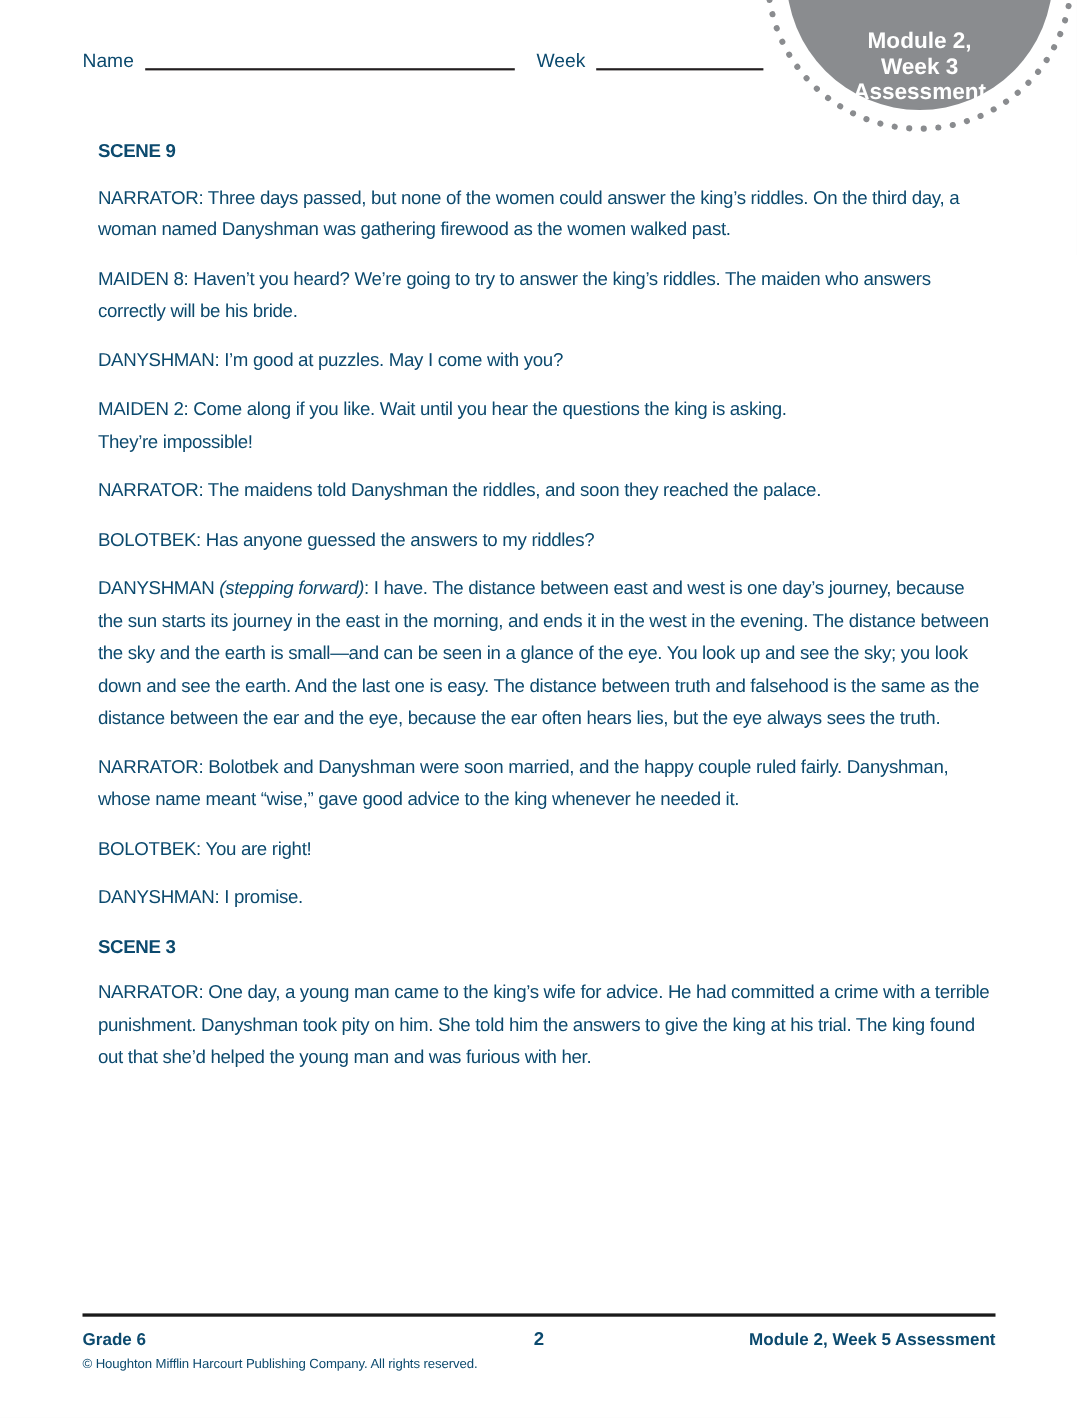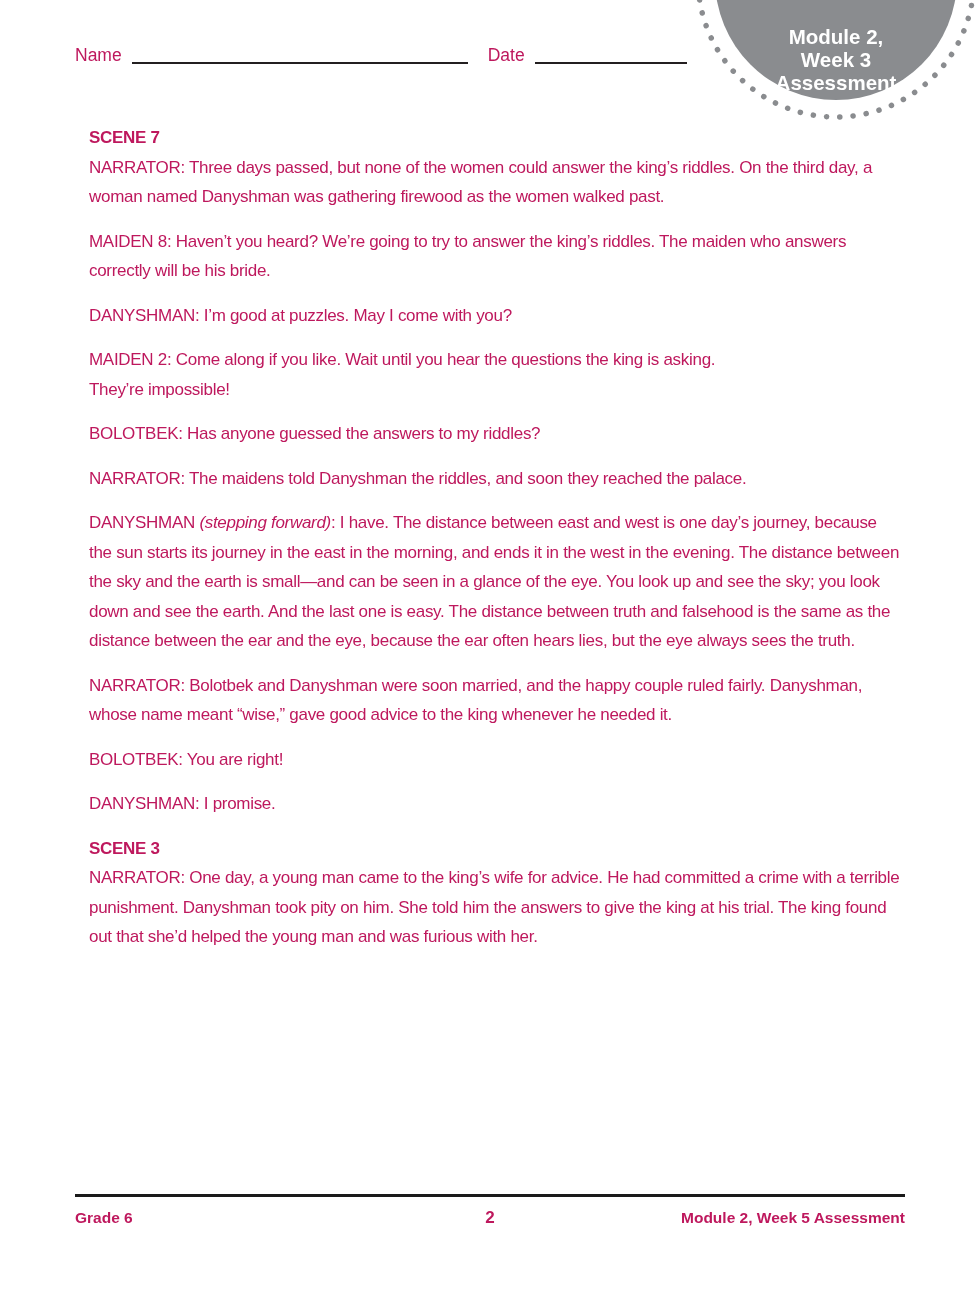--- a/index.html
+++ b/index.html
@@ -5,21 +5,21 @@
   * { box-sizing: border-box; }
   html, body { margin: 0; padding: 0; background: #e8e8e8; }
   .page {
     position: relative;
     width: 979px;
     height: 1289px;
     margin: 0 auto;
     background: #ffffff;
     overflow: hidden;
     font-family: "Liberation Sans", "DejaVu Sans", sans-serif;
-    color: #be185d;
+    color: #0c4a6e;
   }
 
   
   .name-date-row {
     position: absolute;
     left: 75px;
     top: 44px;
     width: 617px;
     display: flex;
     align-items: flex-end;
@@ -56,21 +56,21 @@
     position: absolute;
     left: 89px;
     top: 123px;
     width: 812px;
     font-size: 17px;
     line-height: 29.5px;
     letter-spacing: -0.3px;
   }
   .script p { margin: 15px 0 0 0; white-space: pre-line; }
   .script p:first-child { margin-top: 0; }
-  .script p.scene-heading + p { margin-top: 0; }
+  .script p.scene-heading + p { margin-top: 12px; }
   .scene-heading { font-weight: bold; }
   .direction { font-style: italic; }
 
   
   .footer {
     position: absolute;
     left: 75px;
     top: 1194px;
     width: 830px;
   }
@@ -92,51 +92,52 @@
   }
 </style>
 </head>
 <body>
 
 <div class="page">
 
   <div class="name-date-row">
     <span class="field-label">Name</span>
     <span class="field-line name-line"></span>
-    <span class="field-label">Date</span>
+    <span class="field-label">Week</span>
     <span class="field-line date-line"></span>
   </div>
 
   <svg class="badge" viewBox="0 0 300 125" width="300" height="125" aria-hidden="true">
     <circle cx="157" cy="-21" r="121" fill="#8a8c8f"></circle>
     <circle cx="157" cy="-21" r="138" fill="none" stroke-width="5.5" stroke-dasharray="0.1 13.2" stroke-linecap="round" stroke="#8a8c8f"></circle>
     <text x="157" y="44" fill="#ffffff">Module 2,</text>
     <text x="157" y="67" fill="#ffffff">Week 3</text>
     <text x="157" y="90" fill="#ffffff">Assessment</text>
   </svg>
 
   <div class="script">
-      <p class="scene-heading">SCENE 7</p>
+      <p class="scene-heading">SCENE 9</p>
       <p class="dialogue"><span>NARRATOR</span>: Three days passed, but none of the women could answer the king’s riddles. On the third day, a woman named Danyshman was gathering firewood as the women walked past.</p>
       <p class="dialogue"><span>MAIDEN 8</span>: Haven’t you heard? We’re going to try to answer the king’s riddles. The maiden who answers correctly will be his bride.</p>
       <p class="dialogue"><span>DANYSHMAN</span>: I’m good at puzzles. May I come with you?</p>
       <p class="dialogue"><span>MAIDEN 2</span>: Come along if you like. Wait until you hear the questions the king is asking.
 They’re impossible!</p>
+      <p class="dialogue"><span>NARRATOR</span>: The maidens told Danyshman the riddles, and soon they reached the palace.</p>
       <p class="dialogue"><span>BOLOTBEK</span>: Has anyone guessed the answers to my riddles?</p>
-      <p class="dialogue"><span>NARRATOR</span>: The maidens told Danyshman the riddles, and soon they reached the palace.</p>
       <p class="dialogue"><span>DANYSHMAN</span> <span class="direction">(stepping forward)</span>: I have. The distance between east and west is one day’s journey, because the sun starts its journey in the east in the morning, and ends it in the west in the evening. The distance between the sky and the earth is small—and can be seen in a glance of the eye. You look up and see the sky; you look down and see the earth. And the last one is easy. The distance between truth and falsehood is the same as the distance between the ear and the eye, because the ear often hears lies, but the eye always sees the truth.</p>
       <p class="dialogue"><span>NARRATOR</span>: Bolotbek and Danyshman were soon married, and the happy couple ruled fairly. Danyshman, whose name meant “wise,” gave good advice to the king whenever he needed it.</p>
       <p class="dialogue"><span>BOLOTBEK</span>: You are right!</p>
       <p class="dialogue"><span>DANYSHMAN</span>: I promise.</p>
       <p class="scene-heading">SCENE 3</p>
       <p class="dialogue"><span>NARRATOR</span>: One day, a young man came to the king’s wife for advice. He had committed a crime with a terrible punishment. Danyshman took pity on him. She told him the answers to give the king at his trial. The king found out that she’d helped the young man and was furious with her.</p>
     </div>
 
   <div class="footer">
     <div class="footer-rule"></div>
     <div class="footer-row">
       <span class="footer-left">Grade 6</span>
       <span class="footer-center">2</span>
       <span class="footer-right">Module 2, Week 5 Assessment</span>
     </div>
+    <div class="copyright">© Houghton Mifflin Harcourt Publishing Company. All rights reserved.</div>
   </div>
 
 </div>
 
 </body></html>

